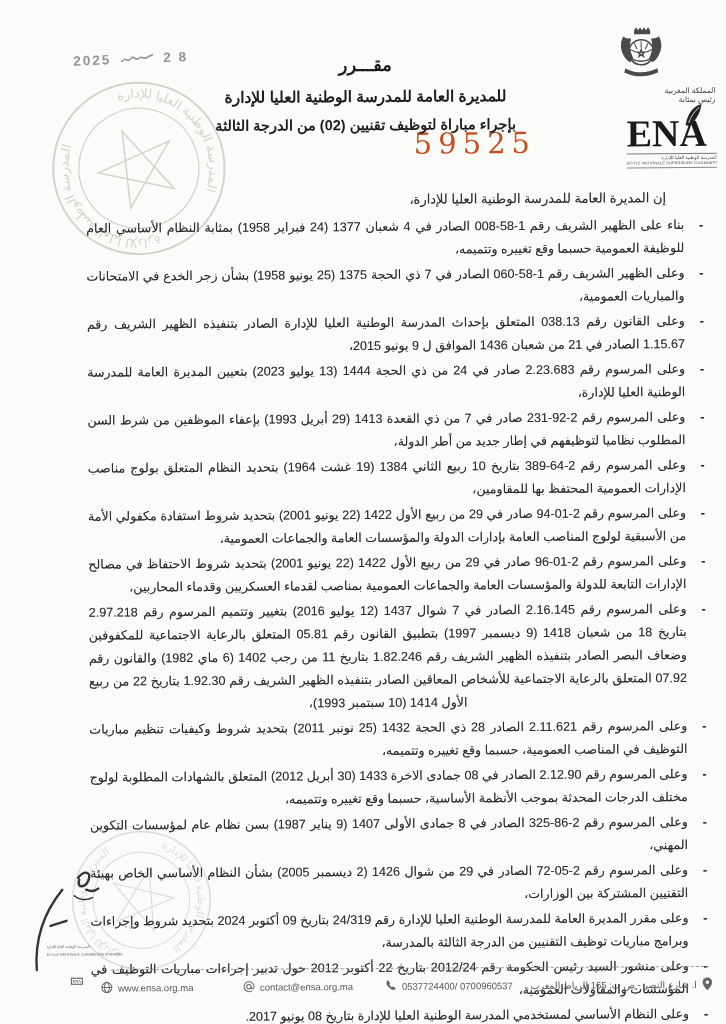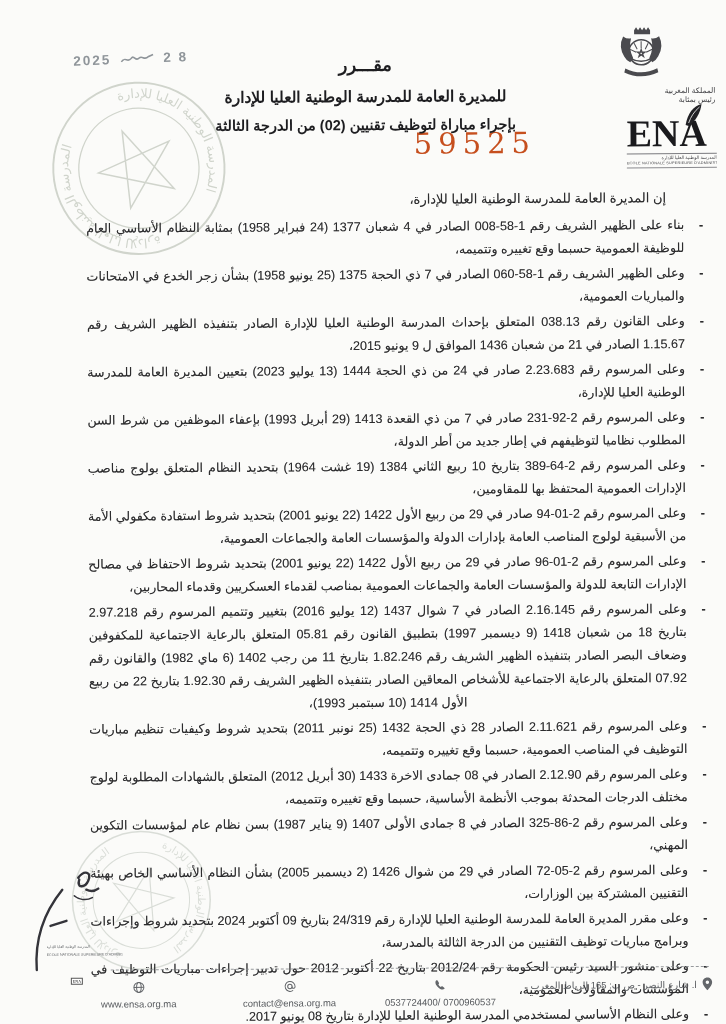--- a/index.html
+++ b/index.html
@@ -56,21 +56,21 @@
   .footer-rule{position:absolute;left:108px;right:20px;top:968px;border-top:1.5px dashed #85898d;opacity:.85;}
   .logo75{position:absolute;left:44px;top:940px;width:80px;}
   .logo75 .digits{font-size:54px;font-weight:900;color:#131315;line-height:50px;
     font-family:"DejaVu Sans",sans-serif;letter-spacing:-11px;}
   .logo75 .ena-box{
     position:absolute;left:24px;top:36px;background:#fff;border:.5px solid #555;
     font-size:4px;padding:0 1px;color:#222;font-family:"Liberation Serif",serif;line-height:5px;
   }
   .logo75 .cap{font-size:3.6px;color:#5a5d60;line-height:4.6px;margin-top:3px;white-space:nowrap;overflow:hidden;width:76px;}
   .f-item{position:absolute;top:980px;display:flex;align-items:center;gap:5px;
-    font-size:9.5px;color:#55585c;direction:ltr;flex-direction:column;}
+    font-size:9.5px;color:#55585c;direction:ltr;}
   .f-web{left:98px;} .f-mail{left:240px;justify-content:center;} .f-phone{left:382px;}
   .f-addr{position:absolute;top:979px;right:16px;display:flex;align-items:center;gap:5px;
     font-size:9.5px;color:#55585c;direction:rtl;}
   .icon{display:inline-flex;flex:none;}
 </style>
 </head>
 <body>
 
 <div class="sheet">
 

